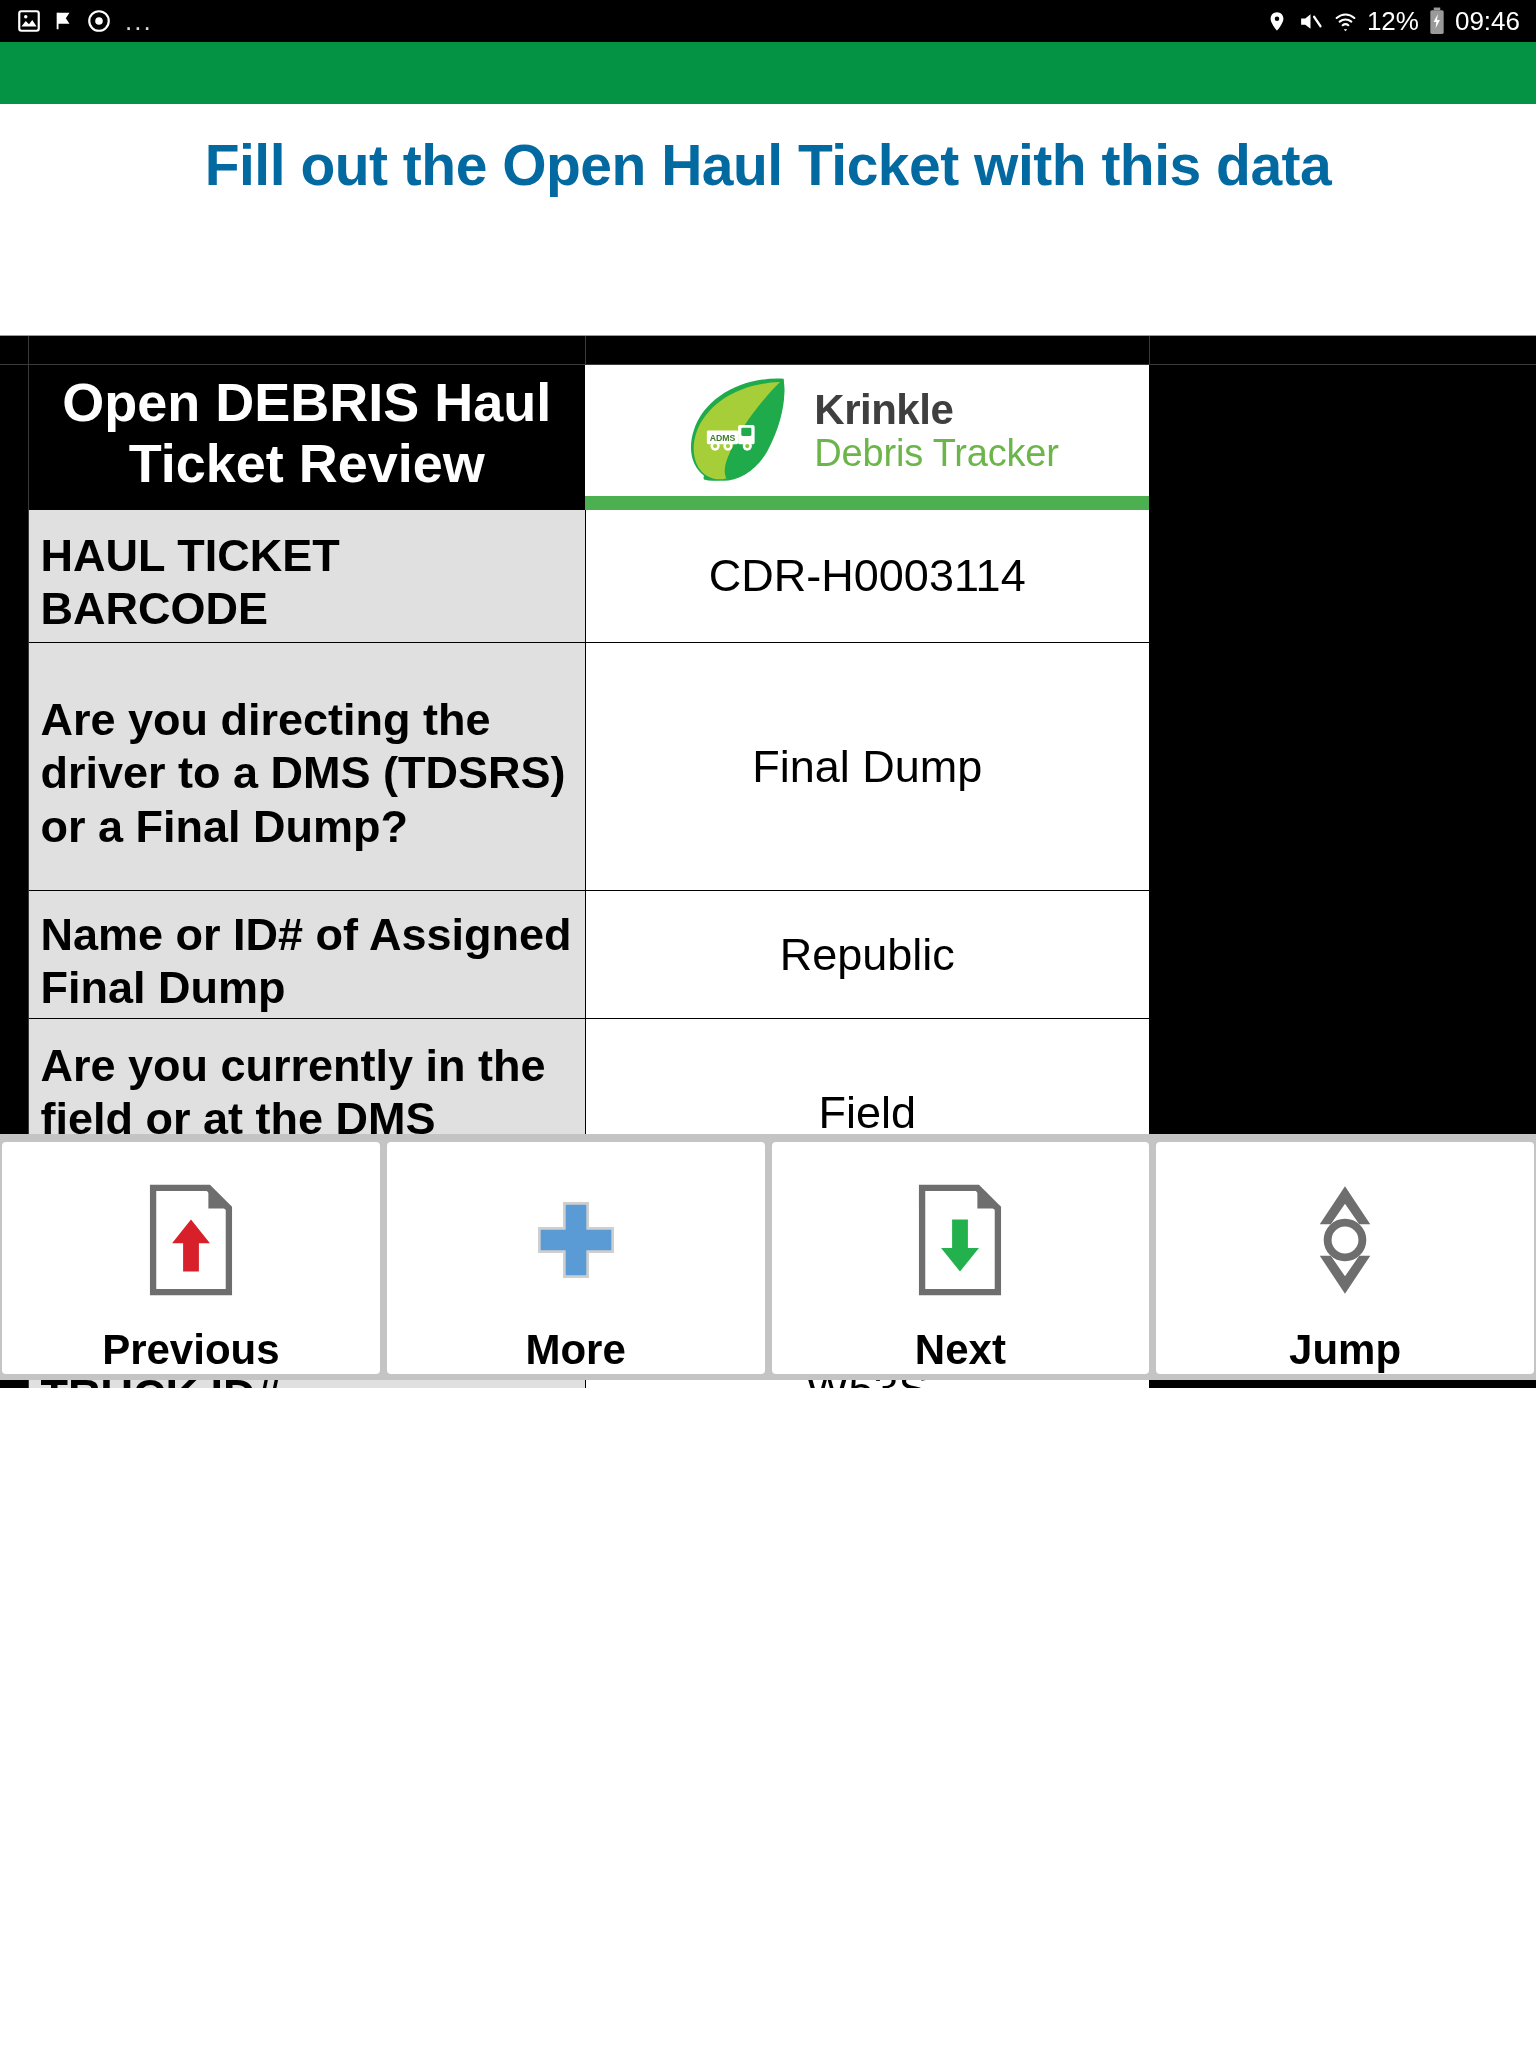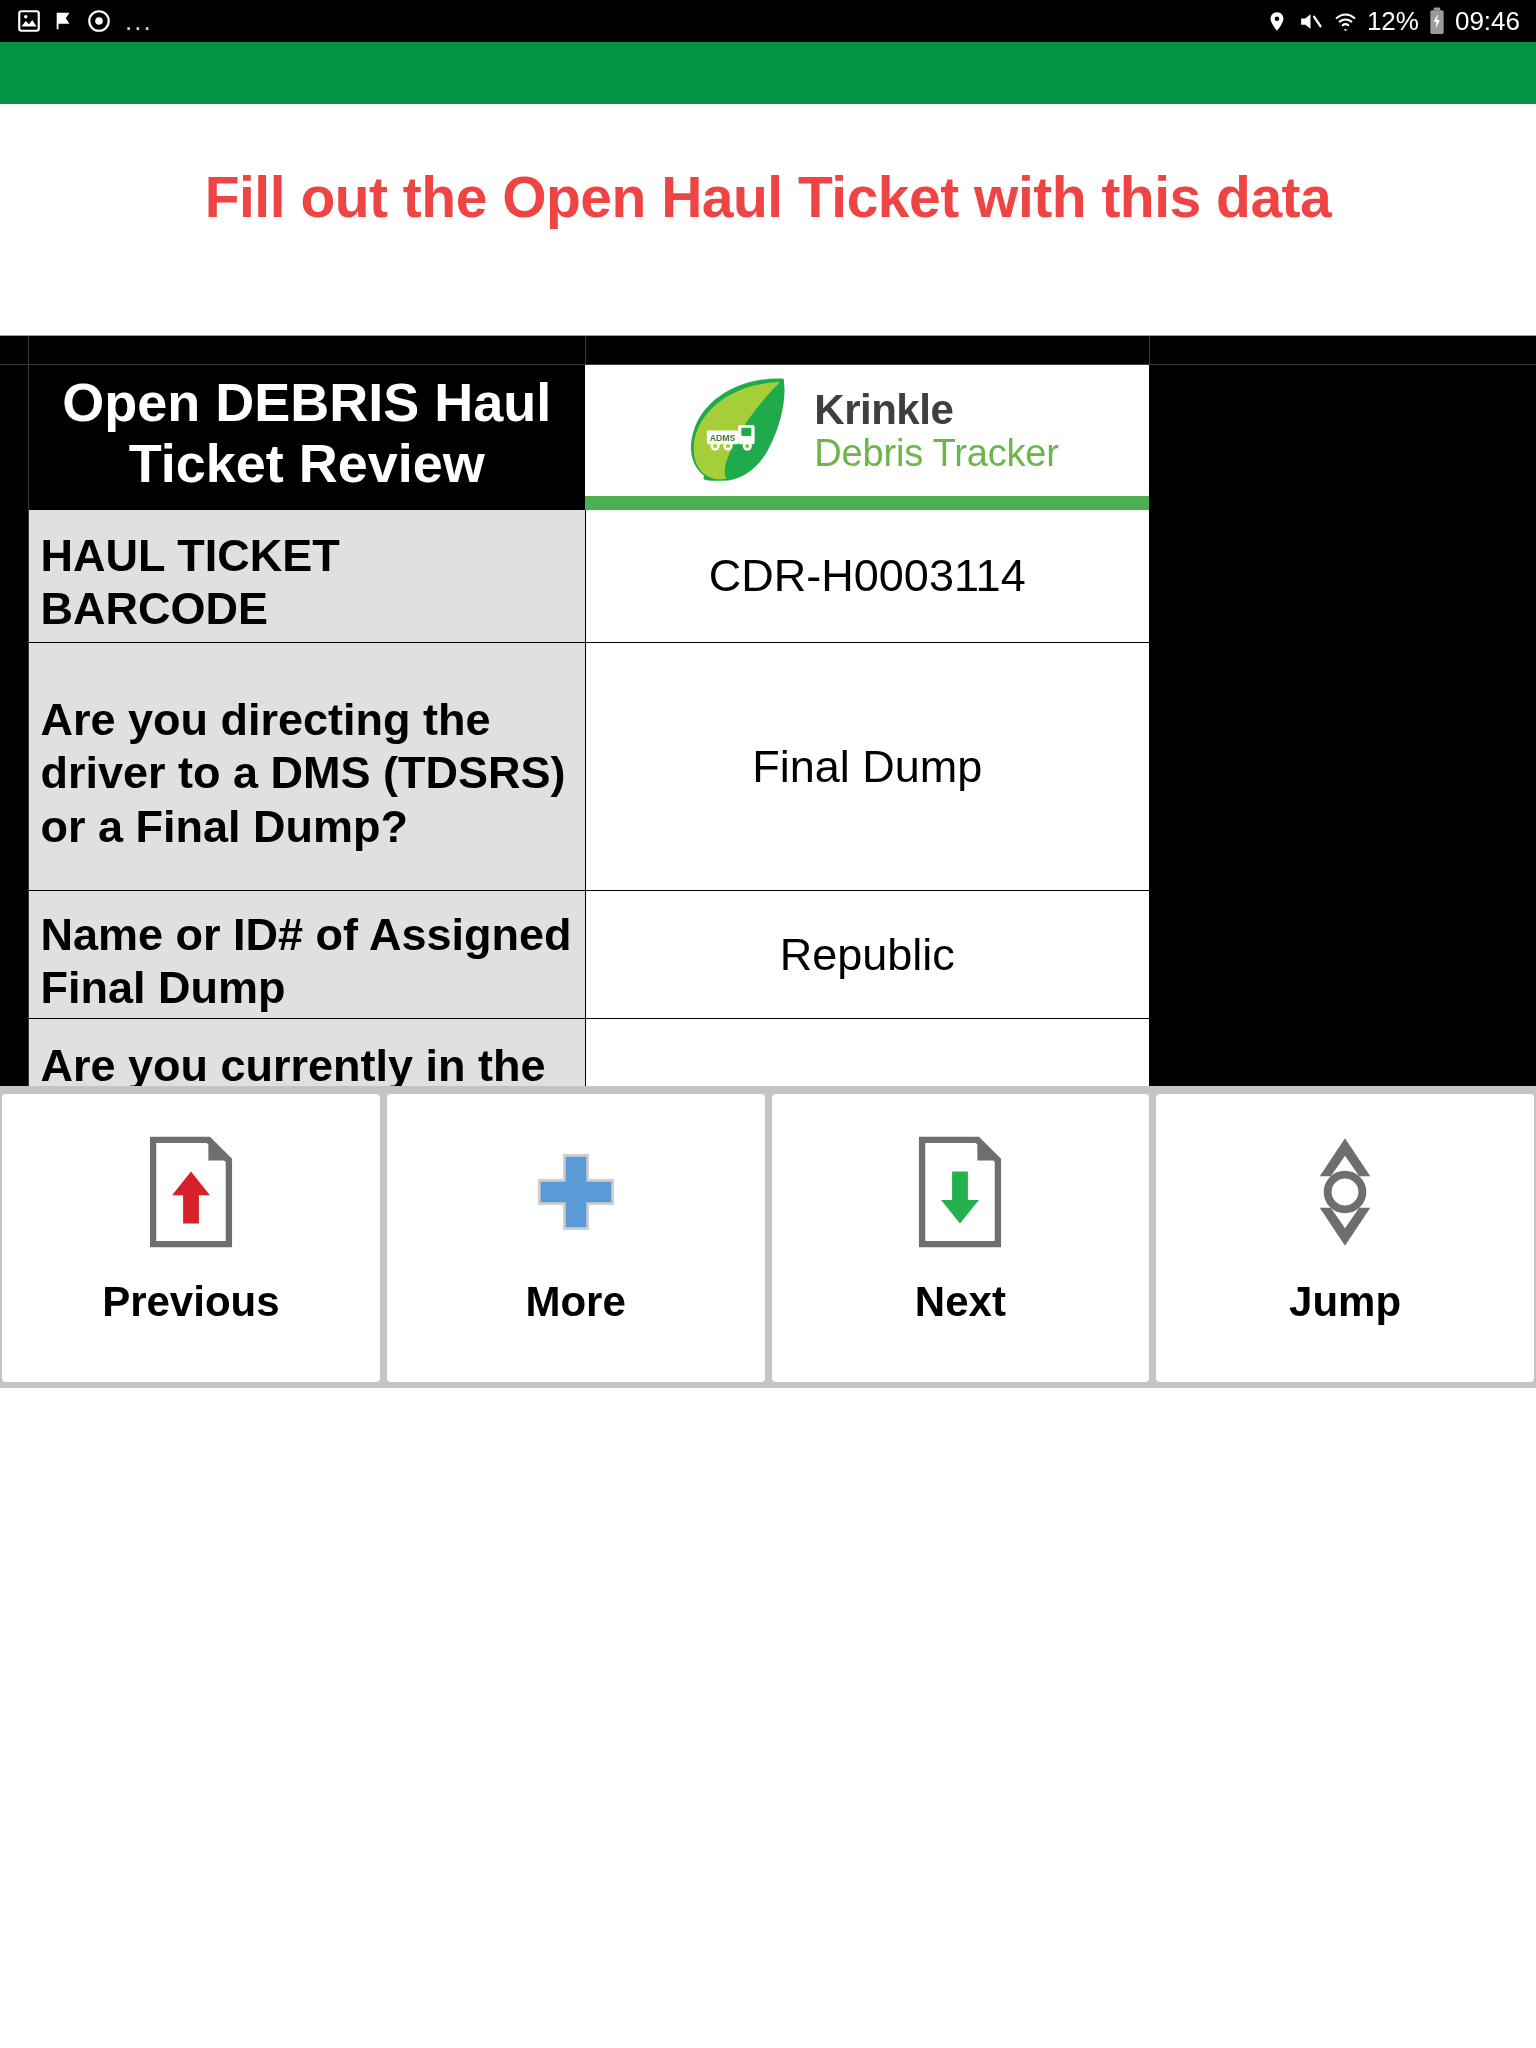--- a/index.html
+++ b/index.html
@@ -22,23 +22,22 @@
   .sb-dots { font-size: 26px; letter-spacing: 2px; color: #dedede; margin-left: 2px; }
   .sb-text { font-size: 26px; font-family: "Liberation Sans", sans-serif; }
 
   
   .green-banner { height: 62px; background: #049244; width: 100%; }
 
   
   .heading-wrap { height: 170px; display: flex; align-items: flex-start;
                   justify-content: center; padding-top: 28px; background: #fff; }
   .heading {
-    color: #ef4444; font-size: 57px; font-weight: bold; letter-spacing: -0.5px;
+    color: #0369a1; font-size: 57px; font-weight: bold; letter-spacing: -0.5px;
     white-space: nowrap;
-    margin-top: 32px;
   }
 
   
   .pre-table-gap { height: 61px; background: #fff; }
 
   
   .table-outer {
     background: #000;
     border-top: 1px solid #9a9a9a;
     height: 1053px;
@@ -92,21 +91,21 @@
   }
   .r-h1 .lbl, .r-h1 .val { height: 133px; }
   .r-h2 .lbl, .r-h2 .val { height: 248px; }
   .r-h3 .lbl, .r-h3 .val { height: 128px; }
   .r-h4 .lbl, .r-h4 .val { height: 187px; }
   .r-h5 .lbl, .r-h5 .val { height: 128px; }
   .r-h6 .lbl, .r-h6 .val { height: 110px; }
 
   
   .btnbar {
-    position: absolute; left: 0; bottom: 0; width: 1536px; height: 302px;
+    position: absolute; left: 0; bottom: 8px; width: 1536px; height: 246px;
     background: #c4c4c4; display: flex; align-items: stretch;
     padding: 8px 2px 6px 2px; gap: 7px;
   }
   .btn {
     flex: 1; background: #fff; border-radius: 4px;
     display: flex; flex-direction: column; align-items: center;
     justify-content: flex-start; padding-top: 38px;
   }
   .btn-icon { height: 120px; display: flex; align-items: center; justify-content: center; }
   .btn-label { margin-top: 26px; font-size: 42px; font-weight: bold; color: #000; }

